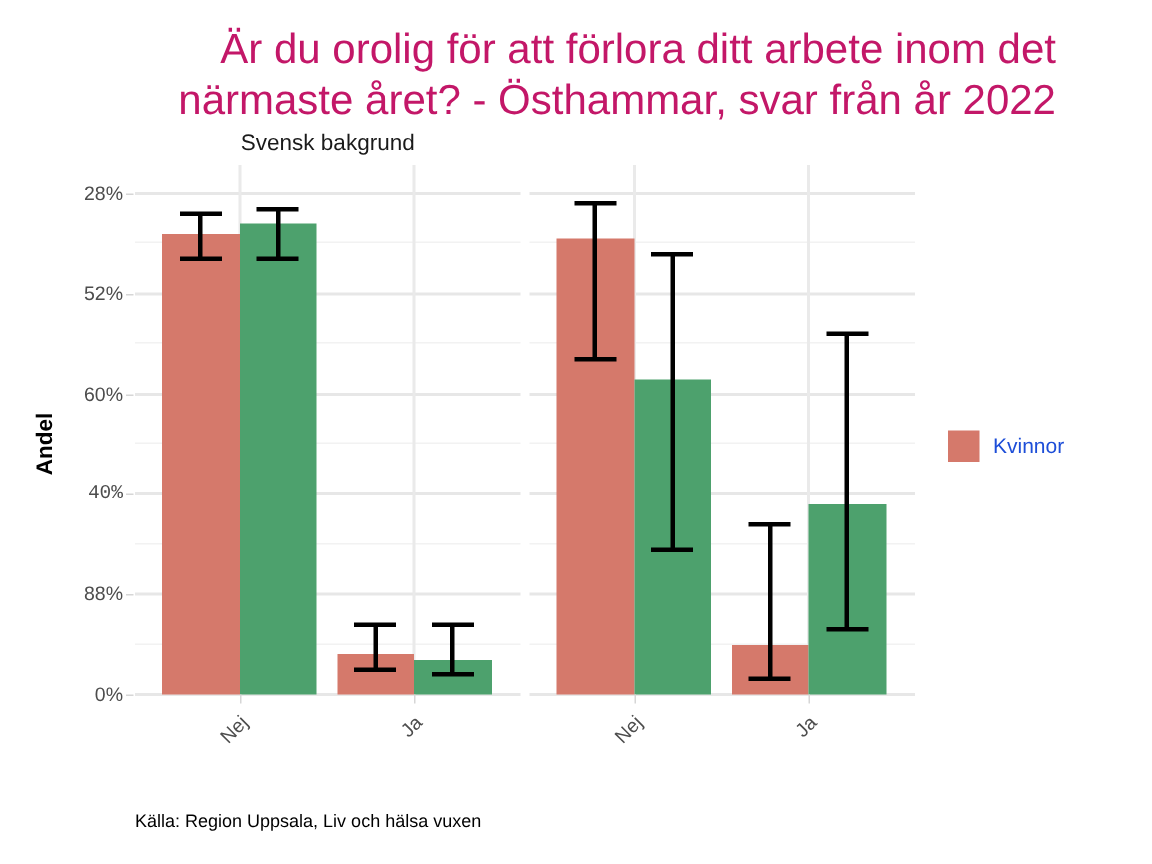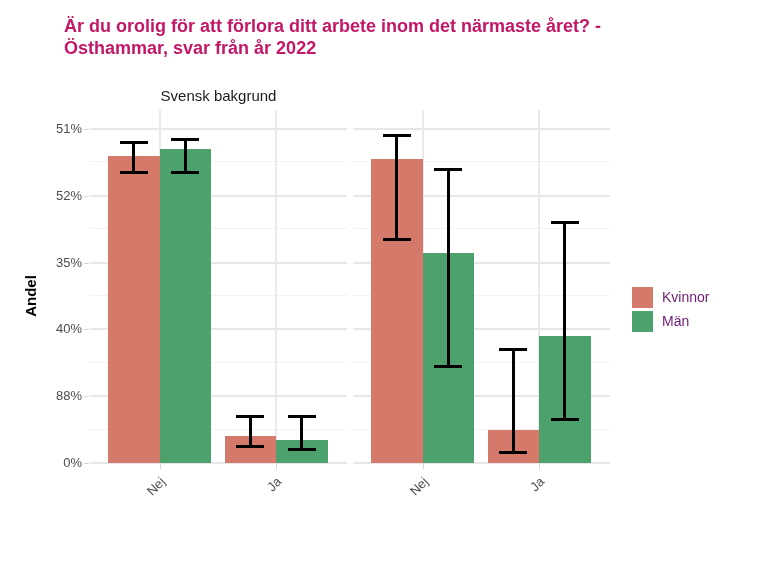--- a/index.html
+++ b/index.html
@@ -3,22 +3,22 @@
 <meta charset="utf-8">
 <style>
   * { box-sizing: border-box; }
   body { margin: 0; background: #ffffff; font-family: "Liberation Sans", sans-serif; }
   .stage {
     position: relative; width: 768px; height: 576px;
     background: #ffffff; overflow: hidden;
   }
   .chart-title {
     position: absolute; top: 16px; left: 50%; transform: translateX(-50%);
-    width: 640px; text-align: left;
-    font-size: 18px; line-height: 1.22; font-weight: bold;
+    width: 640px; text-align: right;
+    font-size: 28px; line-height: 1.22; font-weight: normal;
   }
   .strip-label {
     position: absolute; top: 87px; text-align: center;
     font-size: 15px; color: #1a1a1a;
   }
   .strip-left  { left: 90px;  width: 257px; }
   .strip-right { left: 353px; width: 257px; }
   .y-axis-title {
     position: absolute; left: 30px; top: 296px;
     transform: translate(-50%, -50%) rotate(-90deg);
@@ -46,21 +46,21 @@
     position: absolute; top: 463px; width: 1px; height: 6px; background: #d6d6d6;
   }
   .x-tick-label {
     position: absolute; top: 474px;
     font-size: 13px; color: #4d4d4d; white-space: nowrap;
     transform-origin: 100% 0; transform: rotate(-45deg);
   }
   .legend { position: absolute; left: 632px; top: 285px; }
   .legend-row { display: flex; align-items: center; height: 24px; }
   .legend-key { width: 21px; height: 21px; margin-right: 9px; flex: 0 0 auto; }
-  .legend-label { font-size: 14px; color: #701a75; }
+  .legend-label { font-size: 14px; color: #1d4ed8; }
   .caption {
     position: absolute; left: 90px; top: 540px;
     font-size: 12px; color: #000;
   }
 </style>
 </head>
 <body>
 
 <div class="stage">
 
@@ -68,27 +68,27 @@
 
   <div class="strip-label strip-left">Svensk bakgrund</div>
 
   <div class="y-axis-title">Andel</div>
 
   <div id="y-axis">
       <div class="y-tick-label" style="top: 456px;">0%</div>
       <div class="y-tick-mark" style="top: 463px;"></div>
       <div class="y-tick-label" style="top: 389.2px;">88%</div>
       <div class="y-tick-mark" style="top: 396.2px;"></div>
-      <div class="y-tick-label" style="top: 322.4px;">40%</div>
+      <div class="y-tick-label" style="top: 322.4px; font-family: Liberation Mono, monospace;">40%</div>
       <div class="y-tick-mark" style="top: 329.4px;"></div>
-      <div class="y-tick-label" style="top: 255.6px;">35%</div>
+      <div class="y-tick-label" style="top: 255.6px;">60%</div>
       <div class="y-tick-mark" style="top: 262.6px;"></div>
       <div class="y-tick-label" style="top: 188.8px;">52%</div>
       <div class="y-tick-mark" style="top: 195.8px;"></div>
-      <div class="y-tick-label" style="top: 122px;">51%</div>
+      <div class="y-tick-label" style="top: 122px;">28%</div>
       <div class="y-tick-mark" style="top: 129px;"></div>
     </div>
 
   <div class="panel panel-left" id="panel-0">
       <div class="gridline-h minor" style="bottom: 33.4px;"></div>
       <div class="gridline-h minor" style="bottom: 100.2px;"></div>
       <div class="gridline-h minor" style="bottom: 167px;"></div>
       <div class="gridline-h minor" style="bottom: 233.8px;"></div>
       <div class="gridline-h minor" style="bottom: 300.6px;"></div>
       <div class="gridline-h major" style="bottom: -1px;"></div>
@@ -157,20 +157,17 @@
       <div class="x-tick-label" style="right: 347.5px; left: auto;">Nej</div>
       <div class="x-tick-mark" style="left: 539px;"></div>
       <div class="x-tick-label" style="right: 231px; left: auto;">Ja</div>
     </div>
 
   <div class="legend">
     <div class="legend-row">
       <span class="legend-key" id="legend-key-0" style="background: rgb(213, 121, 107);"></span>
       <span class="legend-label">Kvinnor</span>
     </div>
-    <div class="legend-row">
-      <span class="legend-key" id="legend-key-1" style="background: rgb(77, 161, 109);"></span>
-      <span class="legend-label">Män</span>
-    </div>
   </div>
 
+  <div class="caption">Källa: Region Uppsala, Liv och hälsa vuxen</div>
 
 </div>
 
 </body></html>

